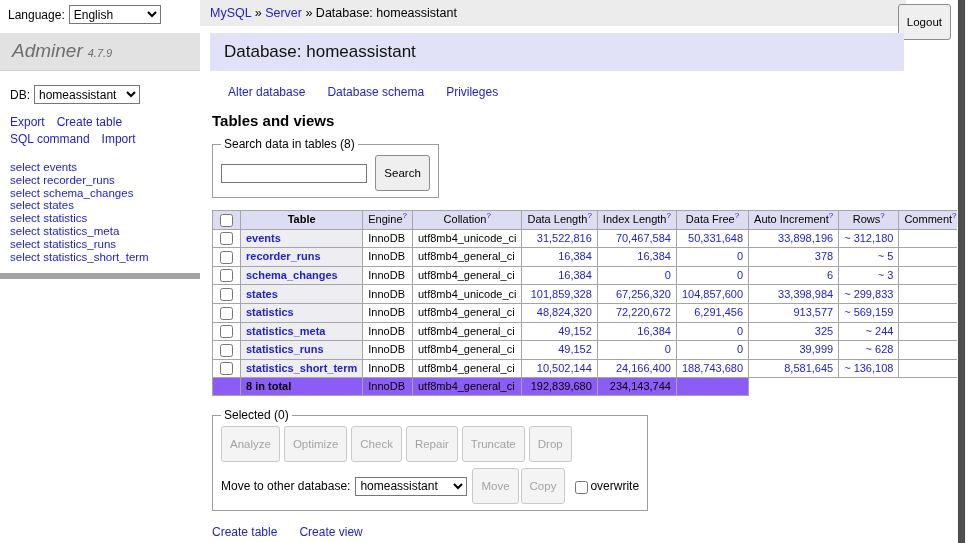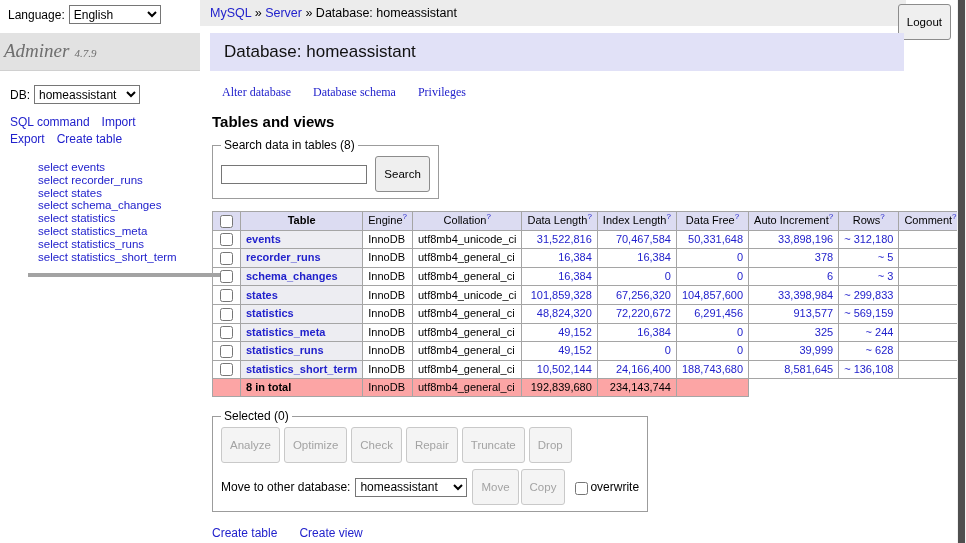--- a/index.html
+++ b/index.html
@@ -21,51 +21,51 @@
 
   
   .lang-bar{position:absolute;top:5px;left:8px;}
   .lang-bar select{width:92px;margin-left:4px;}
   .breadcrumb{position:absolute;left:200px;top:0;width:706px;height:26px;
               background:var(--breadcrumb-bg);line-height:26px;padding:0 10px;font-size:12.5px;}
   .logout{position:absolute;top:4px;right:15px;}
 
   
   .sidebar{position:absolute;left:0;top:33px;width:200px;}
-  .sidebar h1{margin:0;padding:7px 4px 8px;background:var(--h1-bg);border-bottom:1px solid #d0d0d0;
-              font-size:19px;font-weight:normal;font-style:italic;color:#6e6e6e;font-family:Liberation Serif, serif;}
+  .sidebar h1{margin:0;padding:7px 12px 8px;background:var(--h1-bg);border-bottom:1px solid #d0d0d0;
+              font-size:19px;font-weight:normal;font-style:italic;color:#6e6e6e;}
   .sidebar h1 .ver{font-size:11px;margin-left:5px;}
   .dbrow{margin:14px 10px 0;}
   .dbrow select{width:106px;margin-left:4px;}
   .cmd-links{margin:10px 10px 0;line-height:17px;}
   .cmd-line a{margin-right:12px;}
-  .table-links{padding:13px 0 10px 10px;border-bottom:4px solid #a3a3a3;width:200px;margin-left:28px;}
+  .table-links{padding:13px 0 10px 10px;border-bottom:6px solid #a3a3a3;width:200px;}
   .tlink{display:block;font-size:11.5px;line-height:12.8px;}
 
   
   .content{position:absolute;left:210px;top:33px;width:694px;}
   .content h2{margin:0;padding:9px 14px;font-size:17px;font-weight:400;background:var(--h2-bg);color:#111;}
-  .actions{margin:14px 0 0 12px;font-family:Liberation Serif, serif;}
+  .actions{margin:14px 0 0 18px;}
   .actions a,.create-links a,.routine-links a{margin-right:22px;}
   h3{font-size:15px;font-weight:700;margin:13px 0 8px 2px;}
   fieldset{border:1px solid #9c9c9c;padding:4px 8px 6px;margin:8px 0 0 2px;width:fit-content;}
   legend{font-size:12px;padding:0 3px;}
   .search input[type="text"]{margin-right:5px;}
 
   table{border-collapse:collapse;margin:12px 0 0 2px;font-size:11px;}
   th,td{border:1px solid var(--border);padding:2px 5px;white-space:nowrap;line-height:13px;}
   thead td,thead th{background:var(--thead-bg);text-align:center;font-weight:normal;}
   thead th.col-table{font-weight:bold;}
   tbody th{background:var(--rowhead-bg);text-align:left;font-weight:normal;}
   tbody td:first-child,thead td:first-child{text-align:center;}
   .name-link{font-weight:bold;}
   td.num{text-align:right;}
   .help{font-size:8px;vertical-align:super;line-height:0;}
   .help a{color:var(--link);}
-  tr.total td{background:#fca5a5;}
+  tr.total td{background:#8b5cf6;}
   tr.total td.name{font-weight:bold;}
 
   .selected-fs{margin-top:12px;}
   .bulk button{margin-right:4px;}
   .moverow{margin-top:6px;}
   .moverow select{width:112px;margin:0 5px;}
   .moverow button{margin-right:2px;}
   .moverow input{margin-left:8px;}
   .create-links{margin:14px 0 0 2px;}
   .routine-links{margin:9px 0 0 2px;}
@@ -85,28 +85,28 @@
 <button class="logout">Logout</button>
 
 <div class="sidebar">
   <h1>
     <span>Adminer</span><span class="ver">4.7.9</span>
   </h1>
   <div class="dbrow">
     <span>DB:</span><select><option>homeassistant</option></select>
   </div>
   <div class="cmd-links">
+      <div class="cmd-line"><a>Export</a><a>Create table</a></div>
       <div class="cmd-line"><a>SQL command</a><a>Import</a></div>
-      <div class="cmd-line"><a>Export</a><a>Create table</a></div>
     </div>
   <div class="table-links">
       <a class="tlink">select events</a>
       <a class="tlink">select recorder_runs</a>
+      <a class="tlink">select schema_changes</a>
       <a class="tlink">select states</a>
-      <a class="tlink">select schema_changes</a>
       <a class="tlink">select statistics</a>
       <a class="tlink">select statistics_meta</a>
       <a class="tlink">select statistics_runs</a>
       <a class="tlink">select statistics_short_term</a>
     </div>
 </div>
 
 <div class="content">
   <h2>Database: homeassistant</h2>
   <div class="actions"><a>Alter database</a><a>Database schema</a><a>Privileges</a></div>

